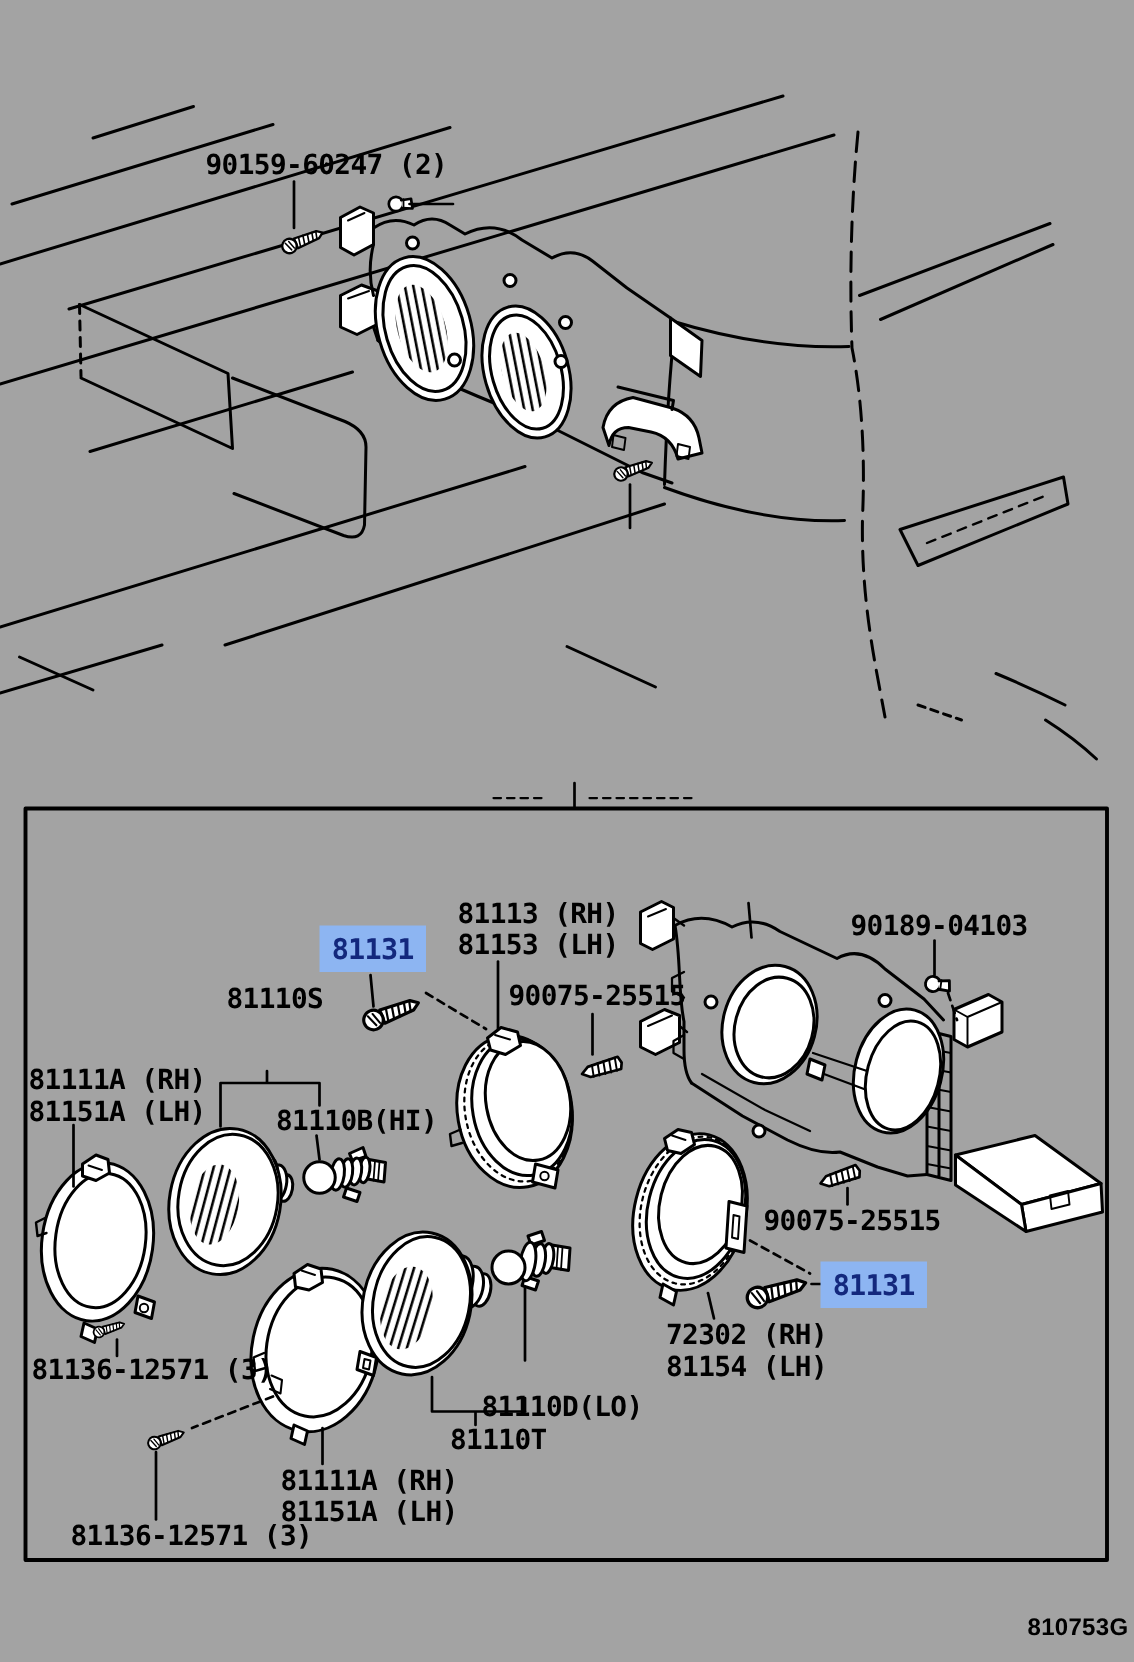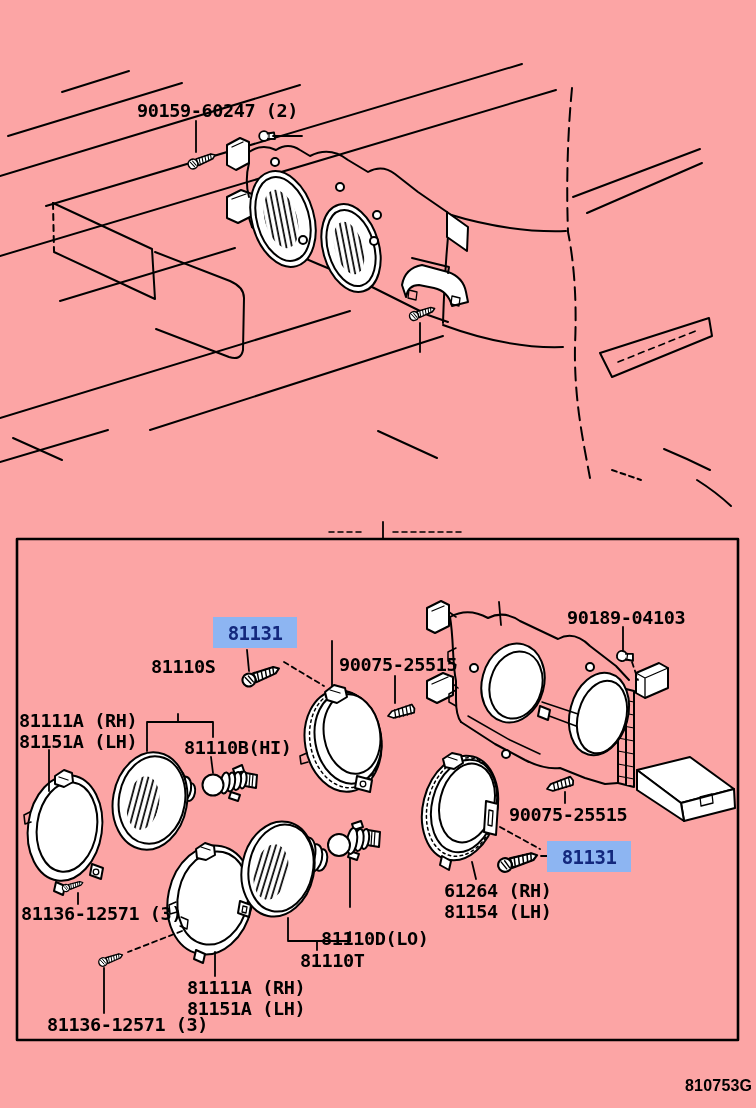--- a/index.html
+++ b/index.html
@@ -1,22 +1,22 @@
 <!DOCTYPE html>
 <html><head>
 <meta charset="utf-8">
 <style>
   html,body{margin:0;padding:0;background:#fff;}
-  .stage{position:relative;width:756px;height:1108px;background:#fca5a5;overflow:hidden;
+  .stage{position:relative;width:756px;height:1108px;background:#a3a3a3;overflow:hidden;
          font-family:"DejaVu Sans Mono",monospace;}
   .art{position:absolute;left:0;top:0;}
   .lbl{position:absolute;font:700 18.5px/21px "DejaVu Sans Mono",monospace;
        letter-spacing:-0.4px;color:#000;white-space:nowrap;}
   .lbl span{display:block;}
-  .hl{position:absolute;width:84px;height:31px;display:flex;align-items:center;justify-content:center;
+  .hl{position:absolute;width:71px;height:31px;display:flex;align-items:center;justify-content:center;
       font:700 19px "DejaVu Sans Mono",monospace;letter-spacing:-0.5px;}
   .figcode{position:absolute;font:700 16px "Liberation Sans",sans-serif;color:#000;letter-spacing:0.2px;}
 </style>
 </head>
 <body>
 
 <div class="stage">
 
 <svg class="art" width="756" height="1108" viewBox="0 0 756 1108">
   <defs>
@@ -268,39 +268,43 @@
     </g>
   </g>
 </svg>
 
 <div class="lbl" style="left:137px;top:100px">90159-60247 (2)</div>
 
 
 
 <div class="lbl" style="left:567px;top:607px">90189-04103</div>
 
+<div class="lbl" style="left:305px;top:599px">
+  <span>81113 (RH)</span>
+  <span>81153 (LH)</span>
+</div>
 
 <div class="hl" style="left: 213px; top: 617px; background: rgb(141, 181, 242); color: rgb(19, 40, 125);">81131</div>
 
 <div class="lbl" style="left:339px;top:654px">90075-25515</div>
 
 <div class="lbl" style="left:19px;top:710px">
   <span>81111A (RH)</span>
   <span>81151A (LH)</span>
 </div>
 
 <div class="lbl" style="left:151px;top:656px">81110S</div>
 <div class="lbl" style="left:184px;top:737px">81110B(HI)</div>
 
 <div class="lbl" style="left:509px;top:804px">90075-25515</div>
 
 <div class="hl" style="left: 547px; top: 841px; background: rgb(141, 181, 242); color: rgb(19, 40, 125);">81131</div>
 
 <div class="lbl" style="left:444px;top:880px">
-  <span>61264 (RH)</span>
+  <span>72302 (RH)</span>
   <span>81154 (LH)</span>
 </div>
 
 <div class="lbl" style="left:21px;top:903px">81136-12571 (3)</div>
 <div class="lbl" style="left:321px;top:928px">81110D(LO)</div>
 <div class="lbl" style="left:300px;top:950px">81110T</div>
 
 <div class="lbl" style="left:187px;top:977px">
   <span>81111A (RH)</span>
   <span>81151A (LH)</span>

